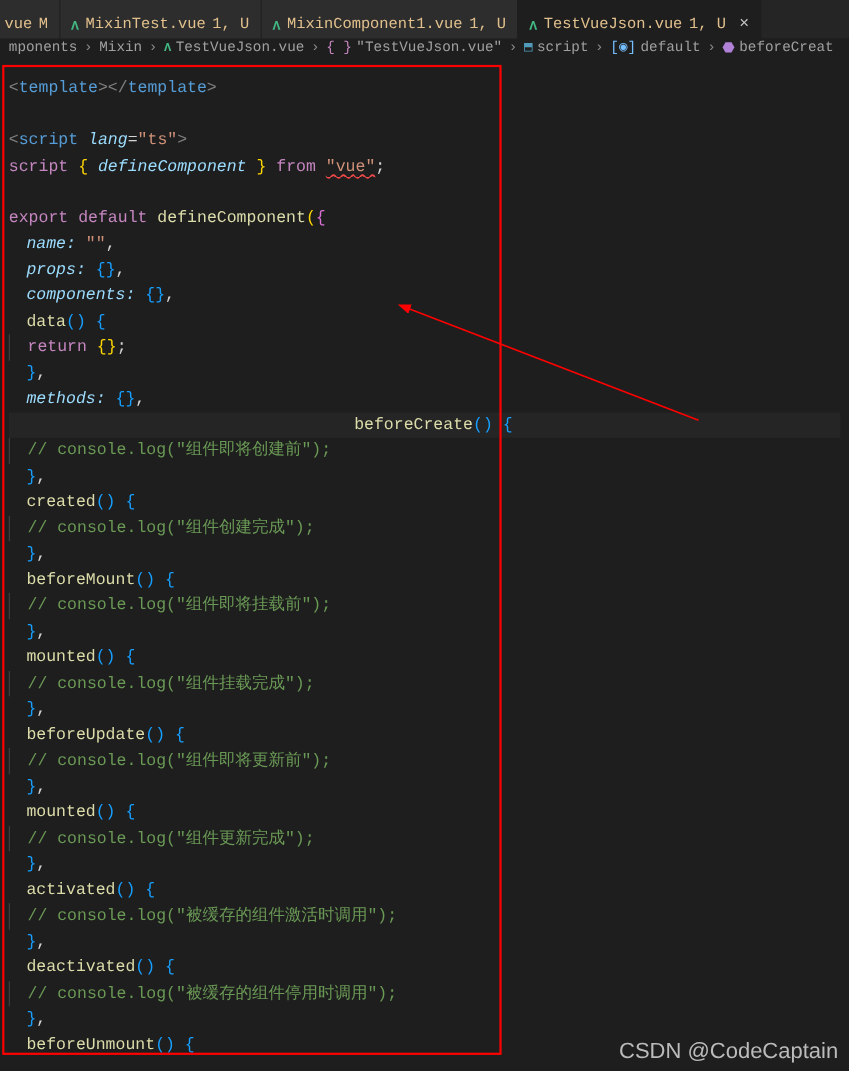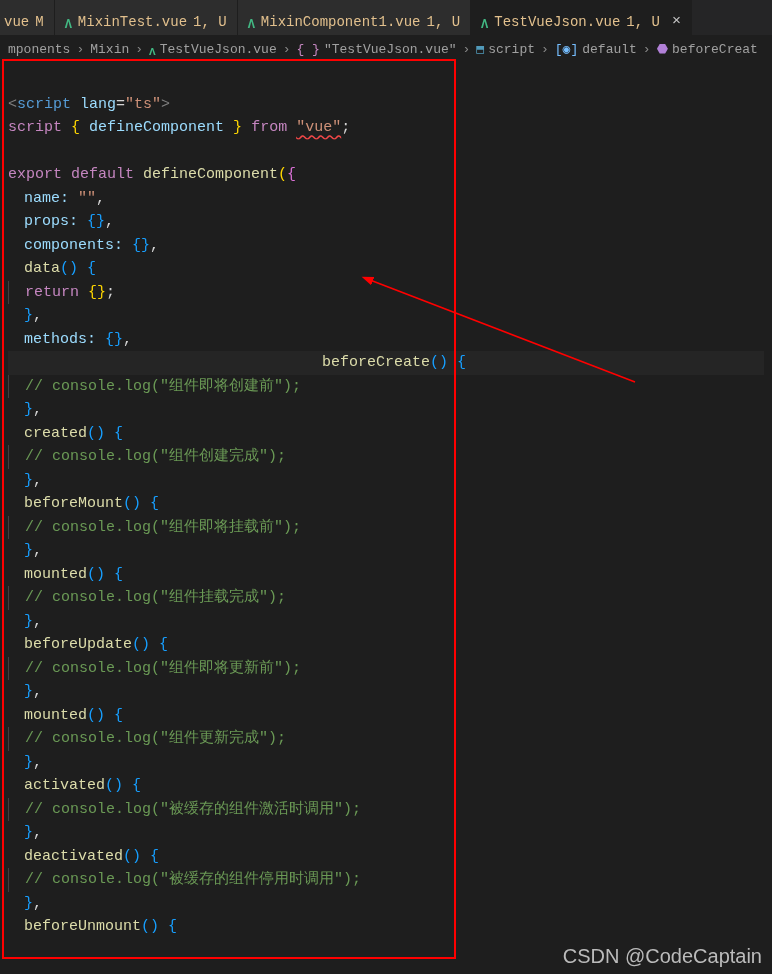--- a/index.html
+++ b/index.html
@@ -40,21 +40,21 @@
     transform: scaleY(-1);
     display: inline-block;
   }
   .tab-name { color: #e2c08d; }
   .tab-suffix { color: #e2c08d; font-weight: normal; }
   .tab-close { color: #c5c5c5; margin-left: 6px; font-size: 15px; }
 
   
   .breadcrumb {
     display: flex;
-    align-items: flex-end;
+    align-items: flex-start;
     height: 22px;
     padding: 0 8px;
     background: #1e1e1e;
     color: #a0a0a0;
     font-size: 13px;
     gap: 4px;
     overflow: hidden;
     white-space: nowrap;
   }
   .bc-sep { color: #888; margin: 0 2px; }
@@ -99,21 +99,21 @@
     right: 10px;
     bottom: 6px;
     color: #bbb;
     font-size: 20px;
     font-family: sans-serif;
   }
 
   
   .gray { color: #808080; }
   .blue { color: #569cd6; }
-  .lblue { color: #9cdcfe; }
+  .lblue { color: #9cdcfe; font-style: italic; }
   .purple { color: #c586c0; }
   .yellow { color: #dcdcaa; }
   .orange { color: #ce9178; }
   .string-wavy { color: #ce9178; text-decoration: underline wavy #f44747; text-underline-offset: 3px;}
   .brace-y { color: #ffd700; }
   .brace-p { color: #da70d6; }
   .brace-b { color: #179fff; }
   .white { color: #d4d4d4; }
   .comment { color: #6a9955; }
   .line { white-space: pre; }
@@ -175,20 +175,21 @@
   <svg class="arrow-svg" width="290" height="120">
     <defs>
       <marker id="ah" markerWidth="10" markerHeight="10" refX="2" refY="3" orient="auto">
         <path d="M0,0 L0,6 L8,3 z" fill="red"></path>
       </marker>
     </defs>
     <line x1="280" y1="110" x2="15" y2="8" stroke="red" stroke-width="1.5" marker-end="url(#ah)"></line>
   </svg>
 
 
+  <div class="line"><span class="gray">&lt;</span><span class="blue">template</span><span class="gray">&gt;&lt;/</span><span class="blue">template</span><span class="gray">&gt;</span></div>
   <div class="line">&nbsp;</div>
   <div class="line"><span class="gray">&lt;</span><span class="blue">script</span> <span class="lblue">lang</span><span class="white">=</span><span class="orange">"ts"</span><span class="gray">&gt;</span></div>
   <div class="line"><span class="purple">script</span> <span class="brace-y">{</span> <span class="lblue">defineComponent</span> <span class="brace-y">}</span> <span class="purple">from</span> <span class="string-wavy">"vue"</span><span class="white">;</span></div>
   <div class="line">&nbsp;</div>
   <div class="line"><span class="purple">export</span> <span class="purple">default</span> <span class="yellow">defineComponent</span><span class="brace-y">(</span><span class="brace-p">{</span></div>
   <div class="line ind1"><span class="lblue">name:</span> <span class="orange">""</span><span class="white">,</span></div>
   <div class="line ind1"><span class="lblue">props:</span> <span class="brace-b">{}</span><span class="white">,</span></div>
   <div class="line ind1"><span class="lblue">components:</span> <span class="brace-b">{}</span><span class="white">,</span></div>
   <div class="line ind1"><span class="yellow">data</span><span class="brace-b">()</span> <span class="brace-b">{</span></div>
   <div class="line ind2 guide"><span class="purple">return</span> <span class="brace-y">{}</span><span class="white">;</span></div>

